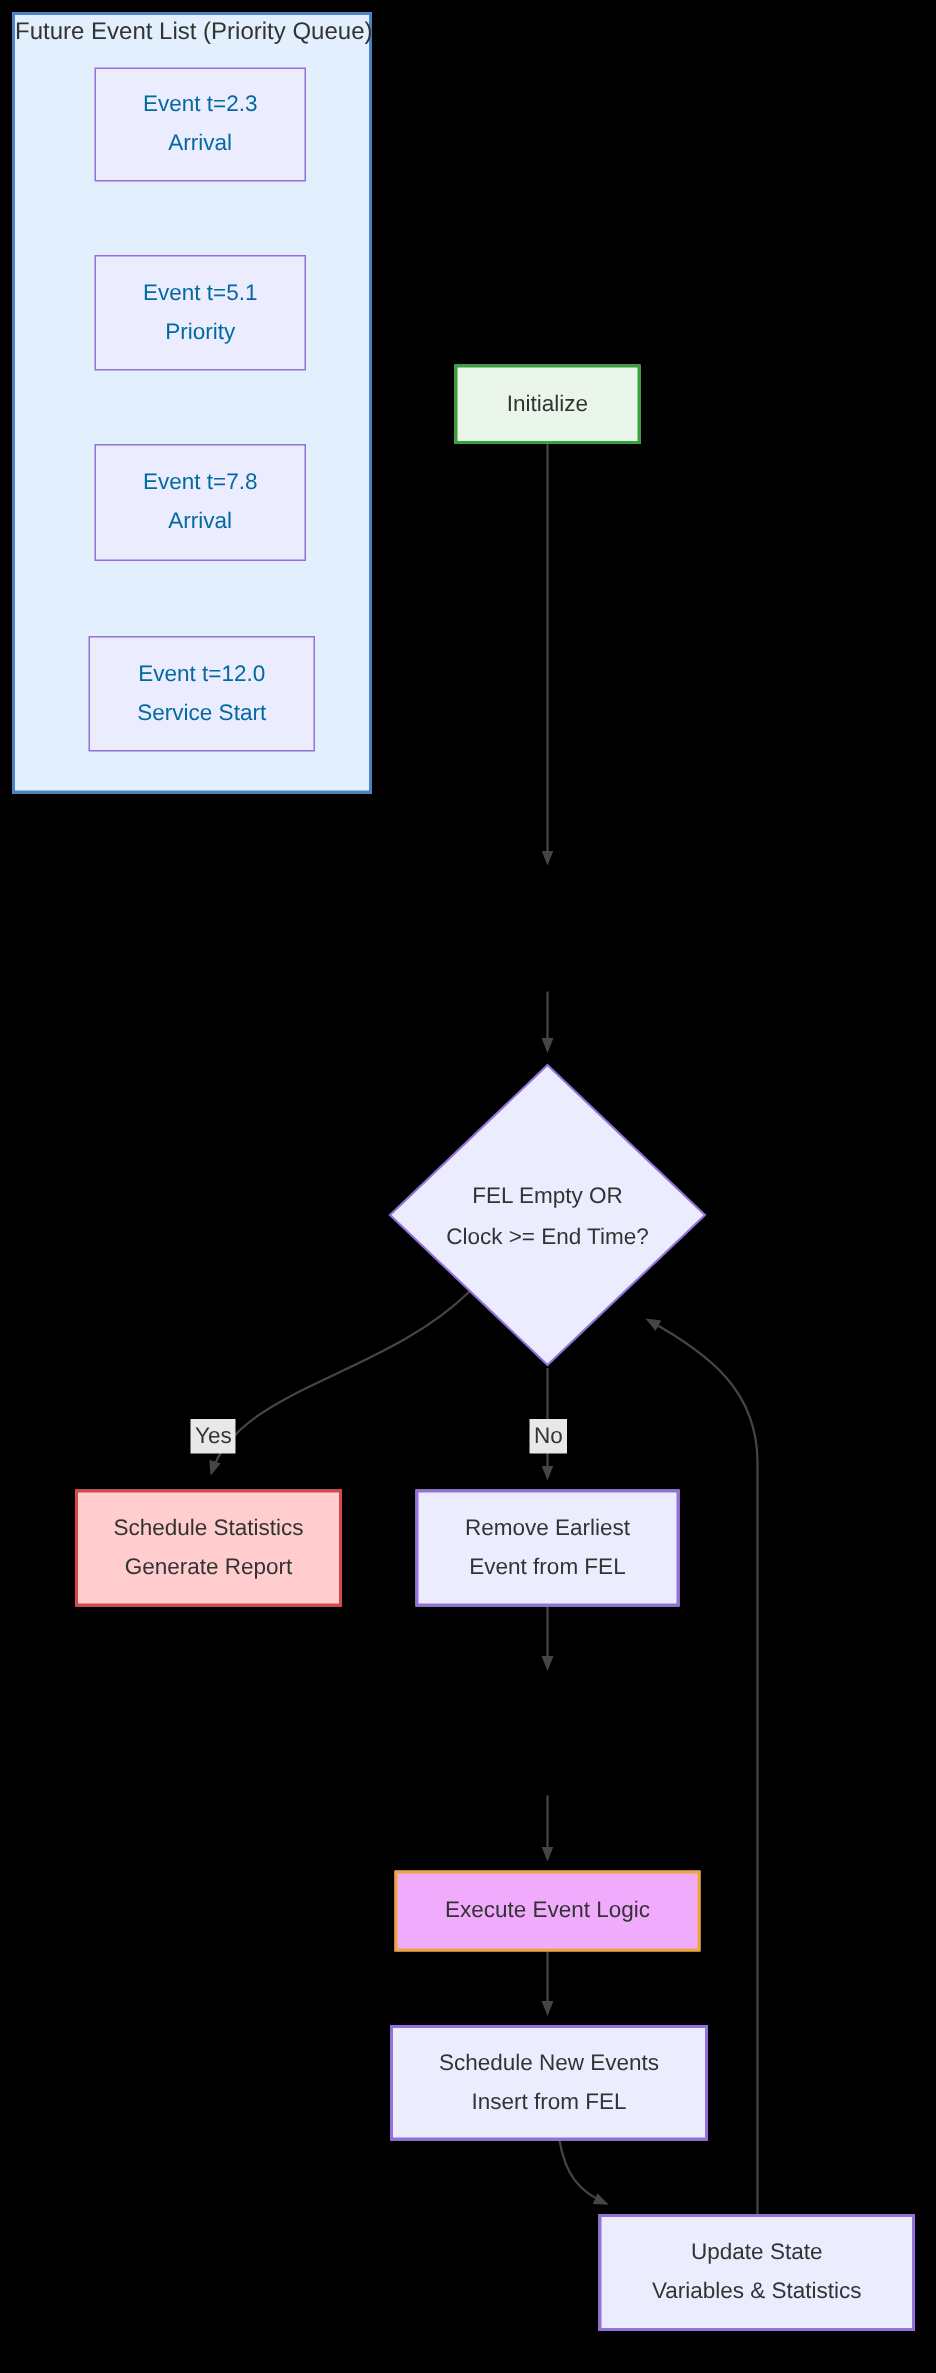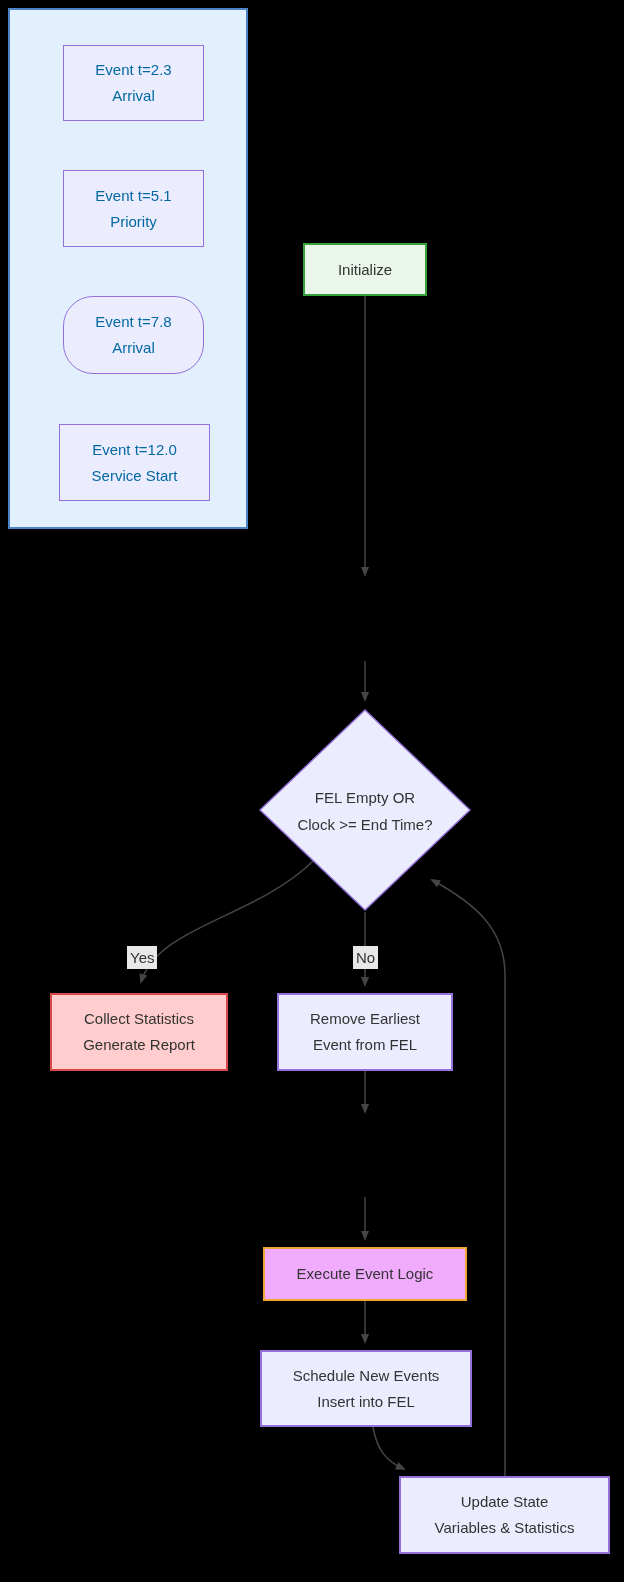--- a/index.html
+++ b/index.html
@@ -21,21 +21,21 @@
     font-size:16px;color:#333333;white-space:nowrap;
   }
   .evt-box{
     position:absolute;background:#ececff;border:1px solid #9370db;
     box-sizing:border-box;display:flex;flex-direction:column;
     align-items:center;justify-content:center;text-align:center;
     font-size:15px;line-height:26px;color:#0369a1;
   }
   .evt-1{left:53px;top:35px;width:141px;height:76px;}
   .evt-2{left:53px;top:160px;width:141px;height:77px;}
-  .evt-3{left:53px;top:286px;width:141px;height:78px;border-radius:30px;}
+  .evt-3{left:53px;top:286px;width:141px;height:78px;}
   .evt-4{left:49px;top:414px;width:151px;height:77px;}
 
   
   .node{
     position:absolute;box-sizing:border-box;
     display:flex;flex-direction:column;align-items:center;justify-content:center;
     text-align:center;font-size:15px;line-height:26px;color:#333333;
   }
   .lavender{background:#ececff;border:2px solid #9370db;}
   .n-init{left:303px;top:243px;width:124px;height:53px;background:#e9f6e9;border:2px solid #37a23c;}
@@ -77,20 +77,21 @@
       <path d="M365,1071 V1112" marker-end="url(#arrow)"></path>
       <path d="M365,1197 V1239" marker-end="url(#arrow)"></path>
       <path d="M365,1301 V1342" marker-end="url(#arrow)"></path>
       <path d="M373,1427 C377,1450 386,1461 404,1469" marker-end="url(#arrow)"></path>
       <path d="M505,1476 V975 C505,928 474,903 432,880" marker-end="url(#arrow)"></path>
     </g>
     <polygon points="365,710 470,810 365,910 260,810" fill="#ececff" stroke="#9370db" stroke-width="1.4"></polygon>
   </svg>
 
   <div class="fel-container">
+    <div class="fel-title">Future Event List (Priority Queue)</div>
     <div class="evt-box evt-1">
       <div>Event t=2.3</div>
       <div>Arrival</div>
     </div>
     <div class="evt-box evt-2">
       <div>Event t=5.1</div>
       <div>Priority</div>
     </div>
     <div class="evt-box evt-3">
       <div>Event t=7.8</div>
@@ -109,37 +110,37 @@
 
   <div class="diamond-label">
     <div>FEL Empty OR</div>
     <div>Clock &gt;= End Time?</div>
   </div>
 
   <div class="edge-label lbl-yes">Yes</div>
   <div class="edge-label lbl-no">No</div>
 
   <div class="node n-collect">
-    <div>Collect Statistics</div>
+    <div>Schedule Statistics</div>
     <div>Generate Report</div>
   </div>
 
   <div class="node lavender n-remove">
     <div>Remove Earliest</div>
     <div>Event from FEL</div>
   </div>
 
 
   <div class="node n-execute">
     <div>Execute Event Logic</div>
   </div>
 
   <div class="node lavender n-schednew">
     <div>Schedule New Events</div>
-    <div>Insert into FEL</div>
+    <div>Insert from FEL</div>
   </div>
 
   <div class="node lavender n-update">
     <div>Update State</div>
     <div>Variables &amp; Statistics</div>
   </div>
 
 </div>
 
 </body></html>

